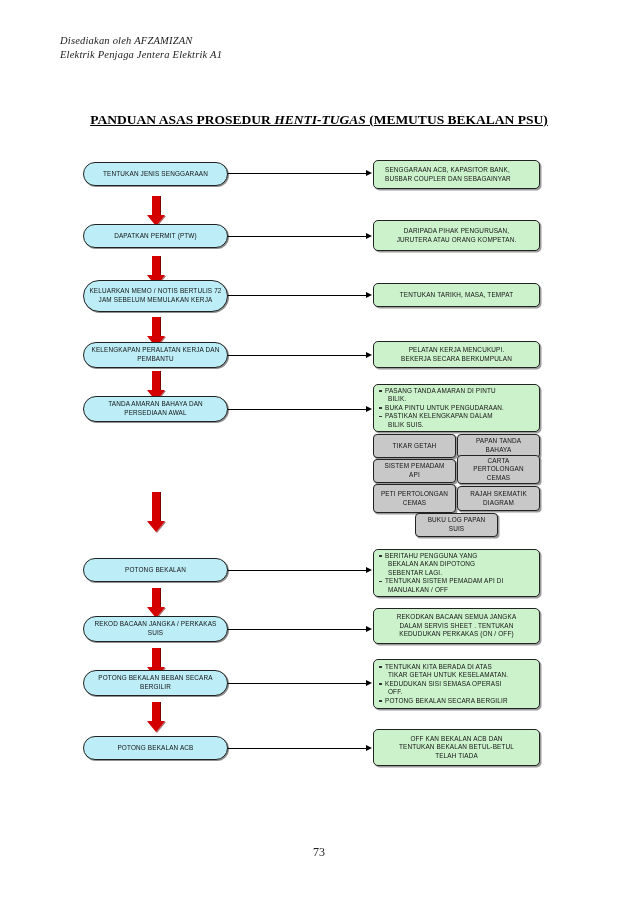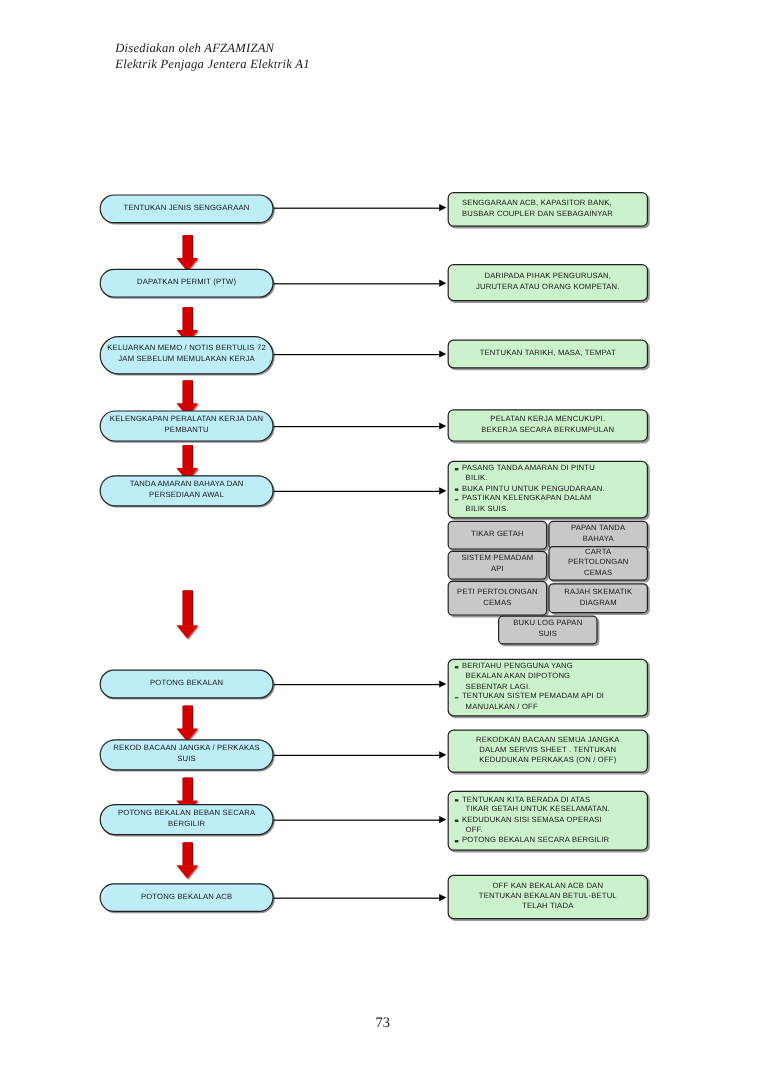--- a/index.html
+++ b/index.html
@@ -9,21 +9,21 @@
     font-family:"Liberation Sans", sans-serif;
     overflow:hidden;
   }
   .page{position:absolute;inset:0;}
 
   
   .hdr{
     position:absolute;left:60px;top:34px;
     font-family:"Liberation Serif", serif;
     font-style:italic;font-size:10.5px;color:#1a1a1a;
-    line-height:14px;letter-spacing:.2px;margin-left:36px;
+    line-height:14px;letter-spacing:.2px;
   }
   .hdr div{white-space:nowrap;}
 
   .title{
     position:absolute;left:0;top:112px;width:638px;
     text-align:center;
     font-family:"Liberation Serif", serif;
     font-weight:bold;font-size:13.5px;color:#000;
     white-space:nowrap;
   }
@@ -94,20 +94,21 @@
 </head>
 <body>
 
 <div class="page">
 
   <div class="hdr">
     <div>Disediakan oleh AFZAMIZAN</div>
     <div>Elektrik Penjaga Jentera Elektrik A1</div>
   </div>
 
+  <div class="title"><span><span>PANDUAN ASAS PROSEDUR </span><span class="ital">HENTI-TUGAS</span><span> (MEMUTUS BEKALAN PSU)</span></span></div>
 
   <div class="node blue" style="left:83px;top:162px;width:145px;height:24px;">
     <span>TENTUKAN JENIS SENGGARAAN</span>
   </div>
   <div class="hline" style="left:228px;top:173px;width:139px;"></div>
   <div class="harrow" style="left:366px;top:169.5px;"></div>
   <div class="node green left" style="left:373px;top:160px;width:167px;height:29px;">
     <span class="lines">
       <span class="bl">SENGGARAAN ACB, KAPASITOR BANK,</span>
       <span class="bl">BUSBAR COUPLER DAN SEBAGAINYAR</span>

